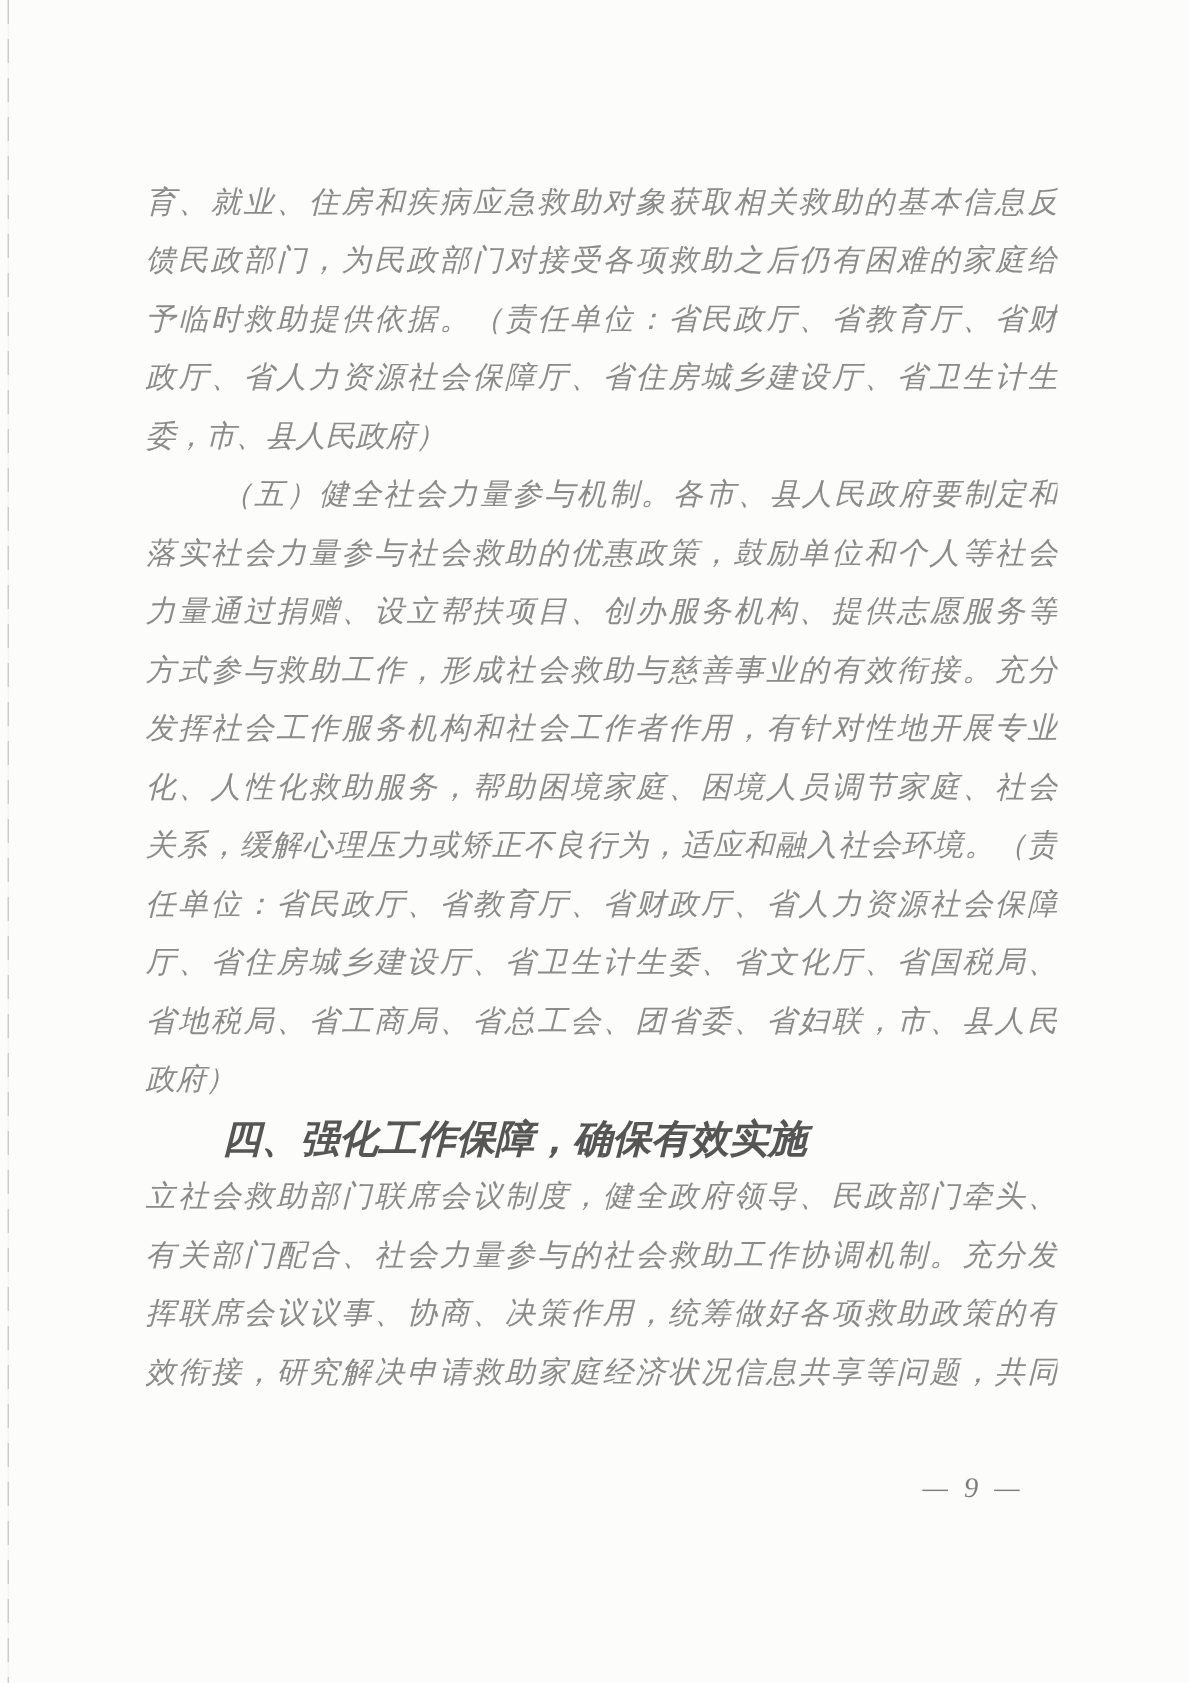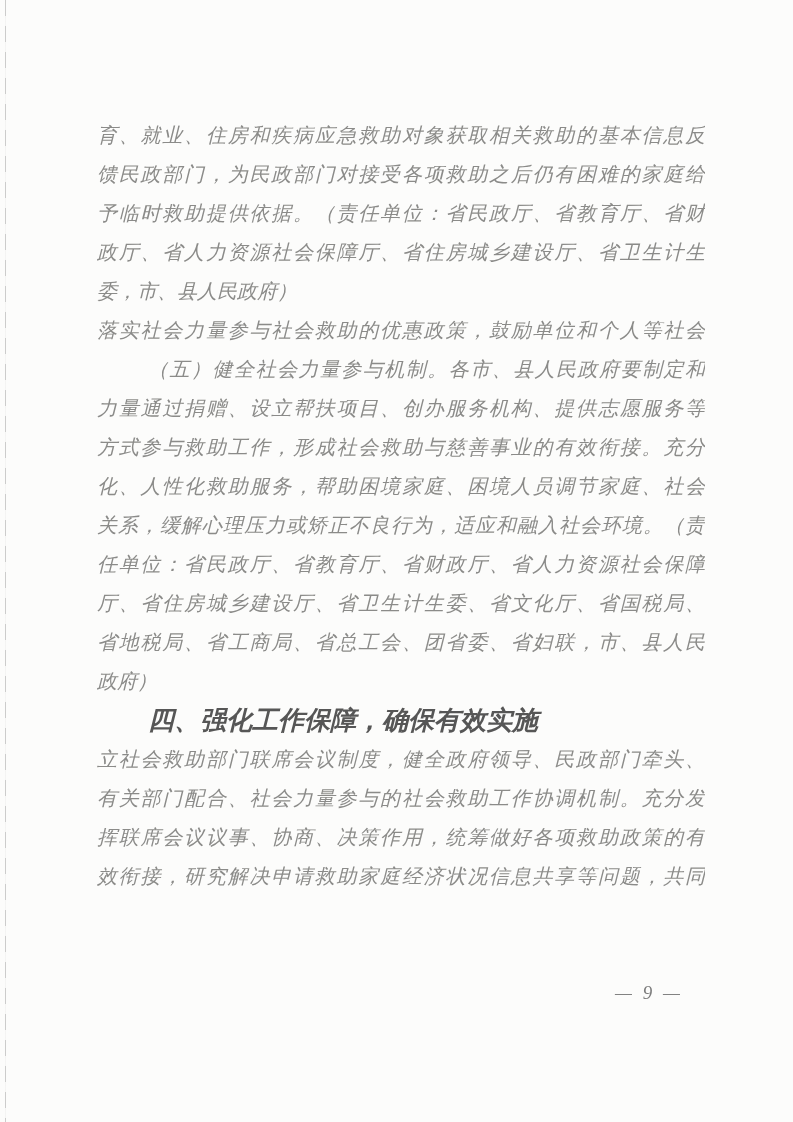--- a/index.html
+++ b/index.html
@@ -73,24 +73,25 @@
 <body>
 
 <div class="page">
   <div class="artifact-line"></div>
   <div class="text-block">
       <div class="line">育、就业、住房和疾病应急救助对象获取相关救助的基本信息反</div>
       <div class="line">馈民政部门，为民政部门对接受各项救助之后仍有困难的家庭给</div>
       <div class="line">予临时救助提供依据。（责任单位：省民政厅、省教育厅、省财</div>
       <div class="line">政厅、省人力资源社会保障厅、省住房城乡建设厅、省卫生计生</div>
       <div class="line no-justify">委，市、县人民政府）</div>
+      <div class="line indent">（五）健全社会力量参与机制。各市、县人民政府要制定和</div>
       <div class="line">落实社会力量参与社会救助的优惠政策，鼓励单位和个人等社会</div>
-      <div class="line indent">（五）健全社会力量参与机制。各市、县人民政府要制定和</div>
       <div class="line">力量通过捐赠、设立帮扶项目、创办服务机构、提供志愿服务等</div>
       <div class="line">方式参与救助工作，形成社会救助与慈善事业的有效衔接。充分</div>
+      <div class="line">发挥社会工作服务机构和社会工作者作用，有针对性地开展专业</div>
       <div class="line">化、人性化救助服务，帮助困境家庭、困境人员调节家庭、社会</div>
       <div class="line">关系，缓解心理压力或矫正不良行为，适应和融入社会环境。（责</div>
       <div class="line">任单位：省民政厅、省教育厅、省财政厅、省人力资源社会保障</div>
       <div class="line">厅、省住房城乡建设厅、省卫生计生委、省文化厅、省国税局、</div>
       <div class="line">省地税局、省工商局、省总工会、团省委、省妇联，市、县人民</div>
       <div class="line no-justify">政府）</div>
       <div class="line heading indent no-justify">四、强化工作保障，确保有效实施</div>
       <div class="line">立社会救助部门联席会议制度，健全政府领导、民政部门牵头、</div>
       <div class="line">有关部门配合、社会力量参与的社会救助工作协调机制。充分发</div>
       <div class="line">挥联席会议议事、协商、决策作用，统筹做好各项救助政策的有</div>

